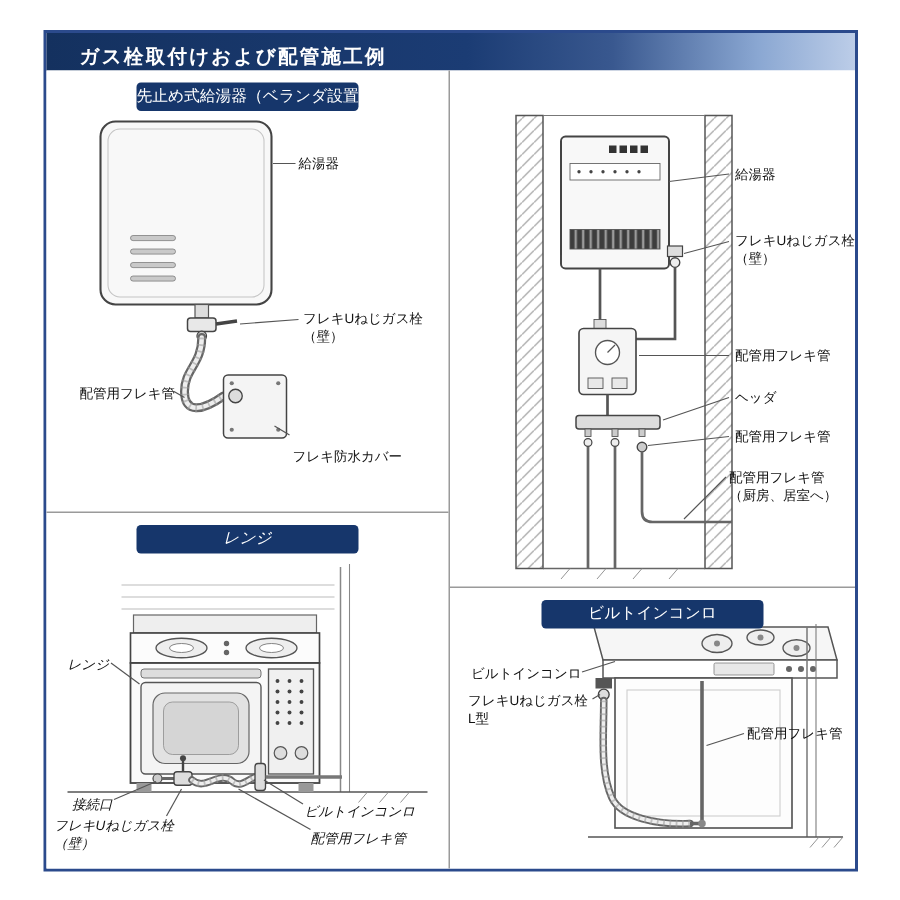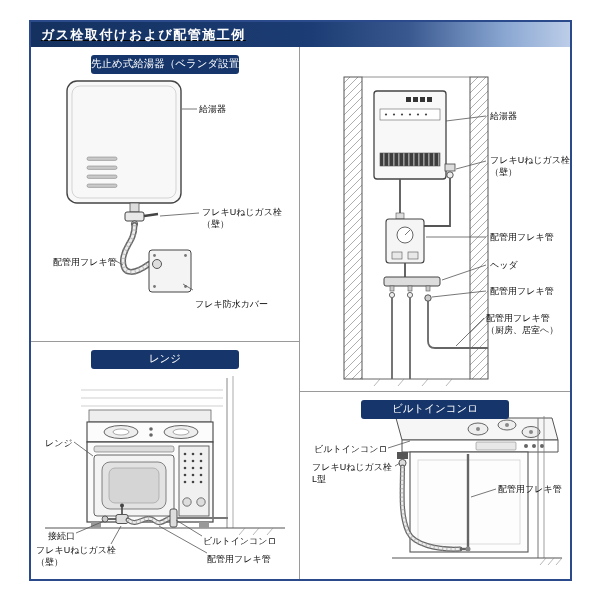--- a/index.html
+++ b/index.html
@@ -3,31 +3,31 @@
 <meta charset="utf-8">
 <style>
   * { margin:0; padding:0; box-sizing:border-box; }
   html,body { width:600px; height:600px; overflow:hidden; background:#fff;
     font-family:"Liberation Sans","DejaVu Sans",sans-serif; }
   body { position:relative; }
   .frame { position:absolute; left:29px; top:20px; width:543px; height:561px;
     border:2px solid #2b4a8c; background:#fff; }
   .header { height:25px;
     background:linear-gradient(90deg,#14315f 0%,#1b3c74 52%,#39588f 70%,#8aa7d2 88%,#bccde8 100%);
-    display:flex; align-items:center; padding:0 10px;text-decoration:underline; }
+    display:flex; align-items:flex-end; padding:0 22px; }
   .header-title { color:#fff; font-size:13px; font-weight:bold; letter-spacing:1.5px; white-space:nowrap; }
   .content { position:relative; width:100%; height:calc(100% - 25px); background:#fff; }
   .divider { position:absolute; background:#9a9a9a; }
   .div-v { left:268px; top:0; width:1px; height:100%; }
   .div-h-left { left:0; top:294px; width:268px; height:1px; }
   .div-h-right { left:269px; top:344px; width:270px; height:1px; }
   .panel { position:absolute; }
   .p1 { left:0; top:0; width:268px; height:294px; }
   .p2 { left:269px; top:0; width:270px; height:344px; }
-  .p3 { left:0; top:295px; width:268px; height:237px; }
+  .p3 { left:0; top:295px; width:268px; height:237px;font-style:italic; }
   .p4 { left:269px; top:345px; width:270px; height:187px; }
   .panel > svg { position:absolute; left:0; top:0; }
   .badge { position:absolute; left:50%; top:8px; transform:translateX(-50%);
     background:#16366b; color:#fff; font-size:10.5px; width:148px; text-align:center;
     padding:2px 0 3px; border-radius:3px; white-space:nowrap; }
   .lbl { position:absolute; font-size:9px; line-height:1.3; color:#111; white-space:nowrap; }
   .lbl .line { display:block; }
 </style>
 </head>
 <body>

